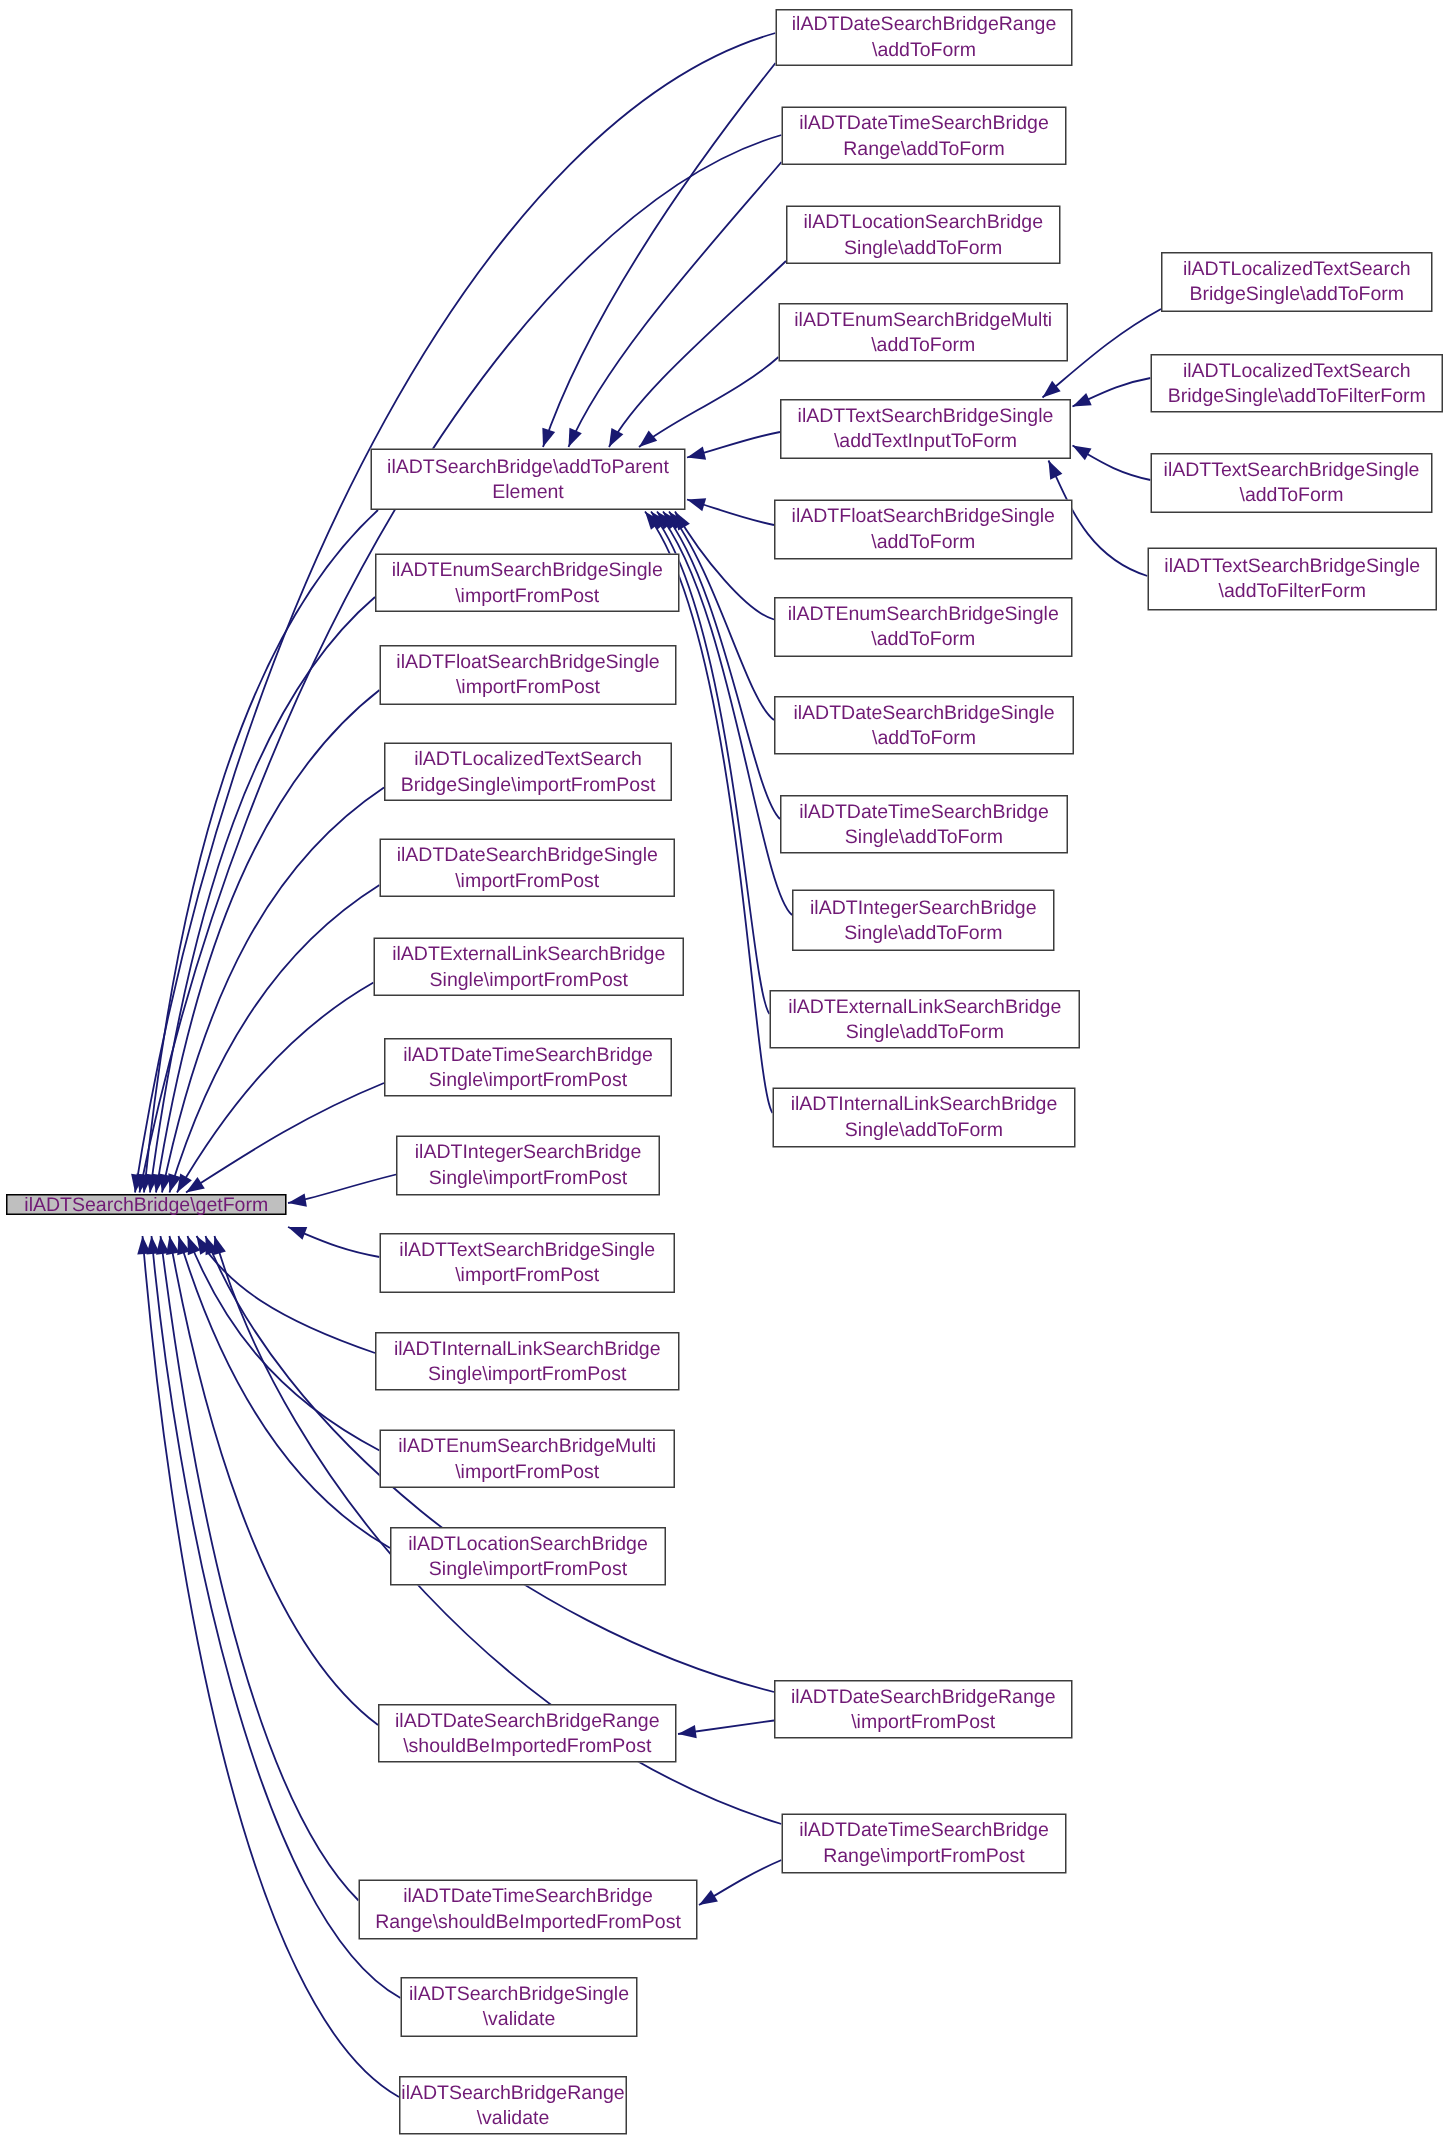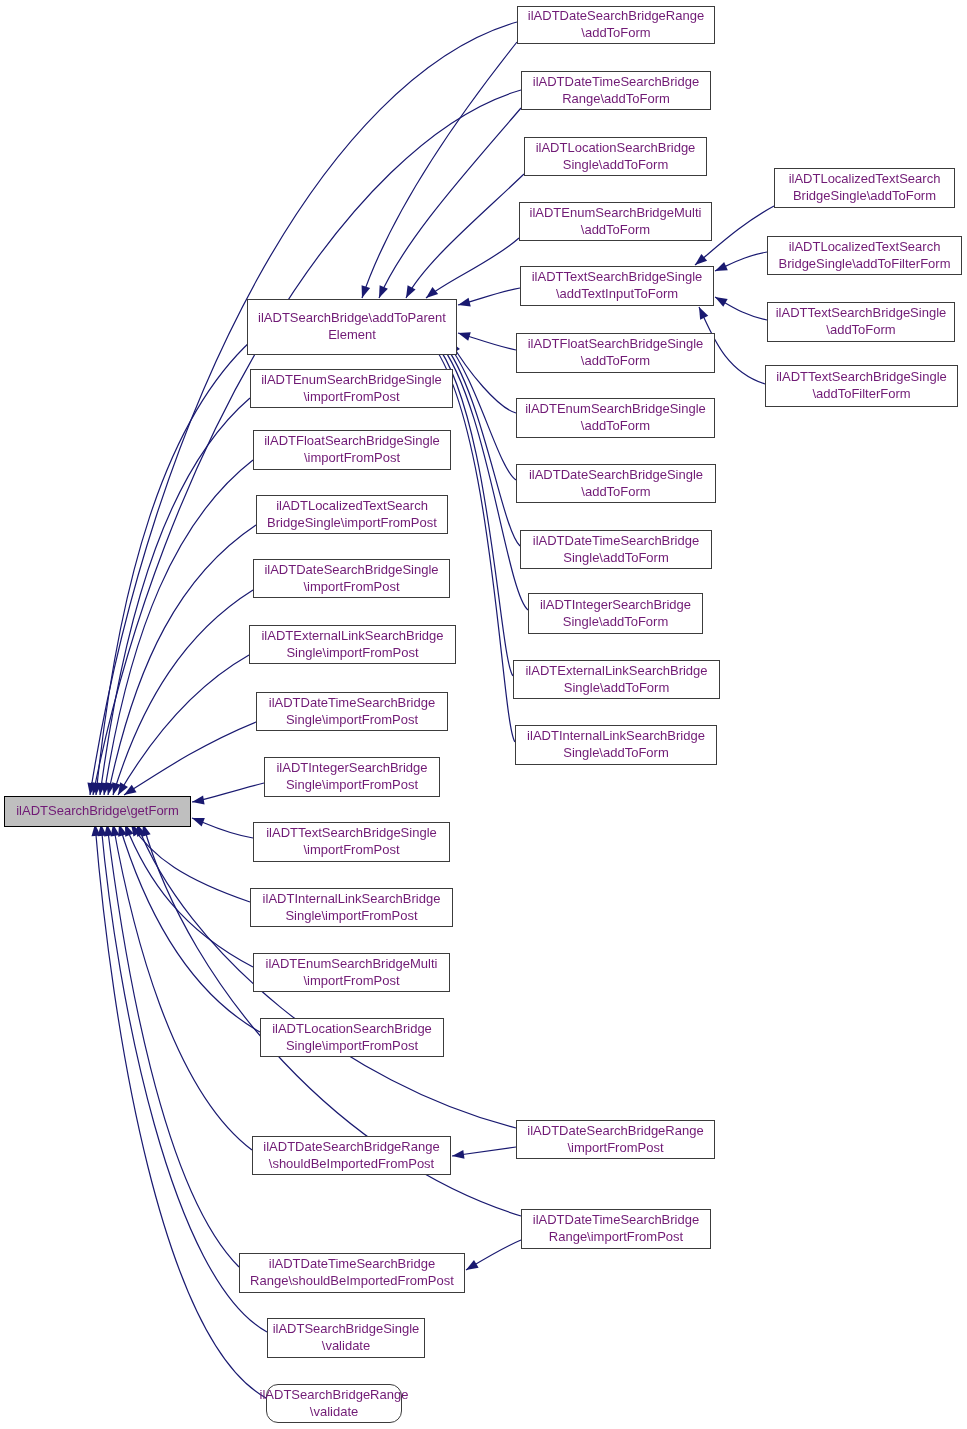--- a/index.html
+++ b/index.html
@@ -106,22 +106,22 @@
       <path d="M767,320 C743,315 731,306 715,297" class="edge"></path>
       <polygon points="715,297 727.665082023841,298.96104495853024 723.2527308671481,306.8052247926512" class="arrow"></polygon>
       <path d="M765,384 C724,371 712,334 699,307" class="edge"></path>
       <polygon points="699,307 708.2602949391908,315.8598497526312 700.1512799113589,319.76419032158725" class="arrow"></polygon>
       <path d="M516,1147 C496,1150 474,1153 452,1156" class="edge"></path>
       <polygon points="452,1156 463.28195259523164,1149.919905787001 464.4979714378315,1158.8373772993996" class="arrow"></polygon>
       <path d="M521,1240 C502,1248 486,1258 466,1270" class="edge"></path>
       <polygon points="466,1270 473.9746842091267,1259.9673327691632 478.6051460079744,1267.6847691005762" class="arrow"></polygon>
     </svg>
 
-<div class="node root" style="left: 4px; top: 796px; width: 187px; height: 31px;">ilADTSearchBridge\getForm</div>
-    <div class="node" style="left: 247px; top: 299px; width: 210px; height: 56px;">ilADTSearchBridge\addToParent
+<div class="node root" style="left: 4px; top: 796px; width: 187px; height: 14px;">ilADTSearchBridge\getForm</div>
+    <div class="node" style="left: 247px; top: 299px; width: 210px; height: 41px;">ilADTSearchBridge\addToParent
 Element</div>
     <div class="node" style="left: 250px; top: 369px; width: 203px; height: 39px;">ilADTEnumSearchBridgeSingle
 \importFromPost</div>
     <div class="node" style="left: 253px; top: 430px; width: 198px; height: 40px;">ilADTFloatSearchBridgeSingle
 \importFromPost</div>
     <div class="node" style="left: 256px; top: 495px; width: 192px; height: 39px;">ilADTLocalizedTextSearch
 BridgeSingle\importFromPost</div>
     <div class="node" style="left: 253px; top: 559px; width: 197px; height: 39px;">ilADTDateSearchBridgeSingle
 \importFromPost</div>
     <div class="node" style="left: 249px; top: 625px; width: 207px; height: 39px;">ilADTExternalLinkSearchBridge
@@ -137,21 +137,21 @@
     <div class="node" style="left: 253px; top: 953px; width: 197px; height: 39px;">ilADTEnumSearchBridgeMulti
 \importFromPost</div>
     <div class="node" style="left: 260px; top: 1018px; width: 184px; height: 39px;">ilADTLocationSearchBridge
 Single\importFromPost</div>
     <div class="node" style="left: 252px; top: 1136px; width: 199px; height: 39px;">ilADTDateSearchBridgeRange
 \shouldBeImportedFromPost</div>
     <div class="node" style="left: 239px; top: 1253px; width: 226px; height: 40px;">ilADTDateTimeSearchBridge
 Range\shouldBeImportedFromPost</div>
     <div class="node" style="left: 267px; top: 1318px; width: 158px; height: 40px;">ilADTSearchBridgeSingle
 \validate</div>
-    <div class="node" style="left: 266px; top: 1384px; width: 136px; height: 39px; border-radius: 12px;">ilADTSearchBridgeRange
+    <div class="node" style="left: 266px; top: 1384px; width: 152px; height: 39px;">ilADTSearchBridgeRange
 \validate</div>
     <div class="node" style="left: 517px; top: 6px; width: 198px; height: 38px;">ilADTDateSearchBridgeRange
 \addToForm</div>
     <div class="node" style="left: 521px; top: 71px; width: 190px; height: 39px;">ilADTDateTimeSearchBridge
 Range\addToForm</div>
     <div class="node" style="left: 524px; top: 137px; width: 183px; height: 39px;">ilADTLocationSearchBridge
 Single\addToForm</div>
     <div class="node" style="left: 519px; top: 202px; width: 193px; height: 39px;">ilADTEnumSearchBridgeMulti
 \addToForm</div>
     <div class="node" style="left: 520px; top: 266px; width: 194px; height: 40px;">ilADTTextSearchBridgeSingle

